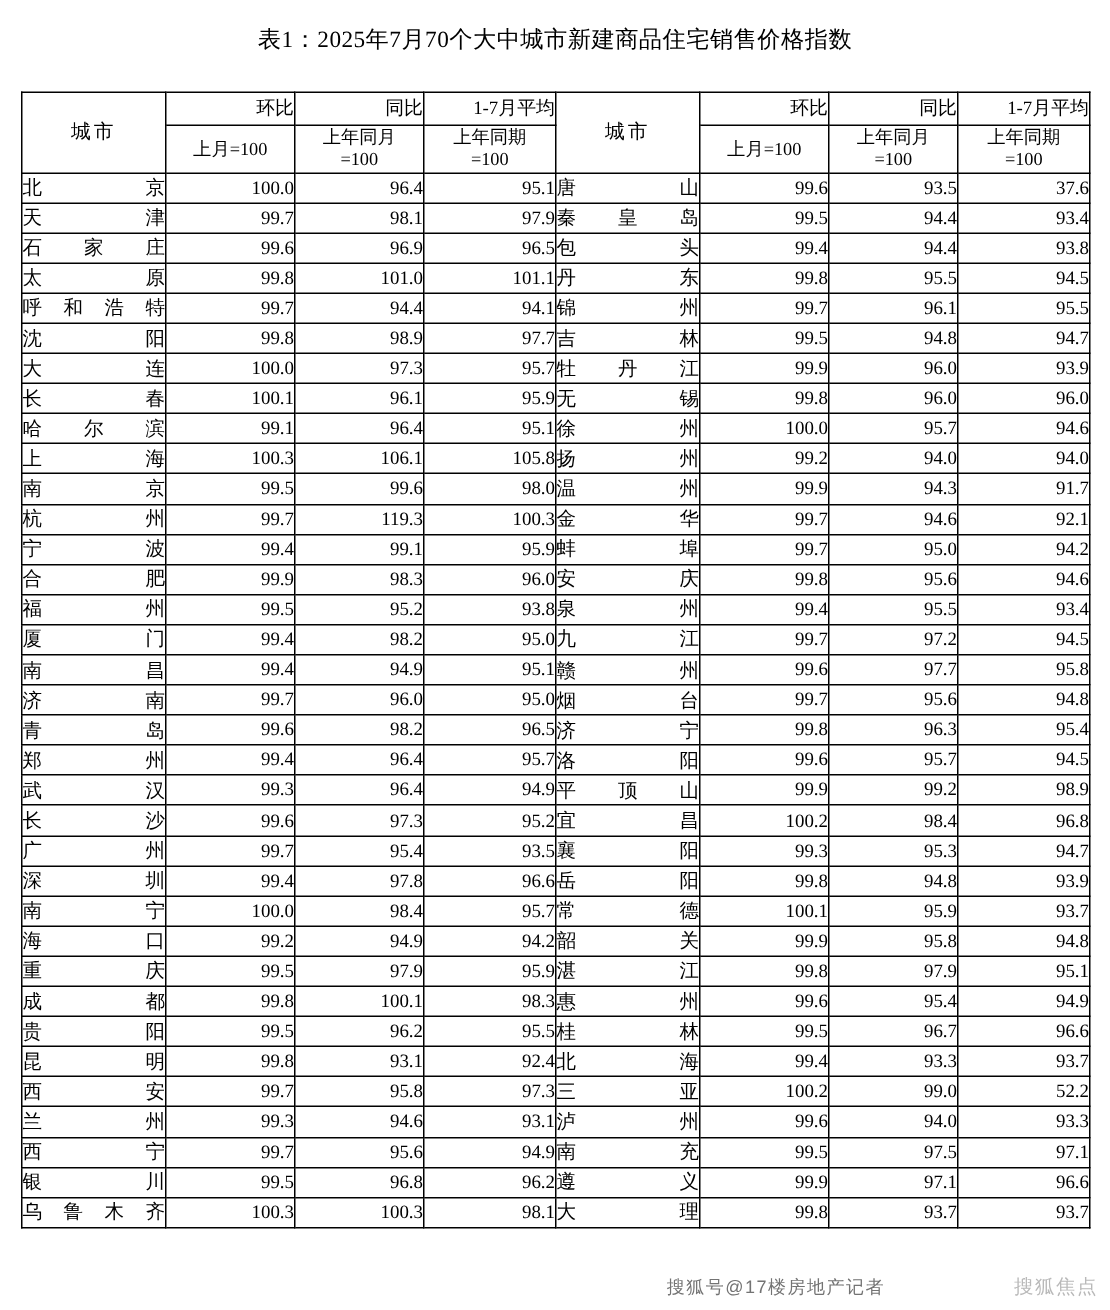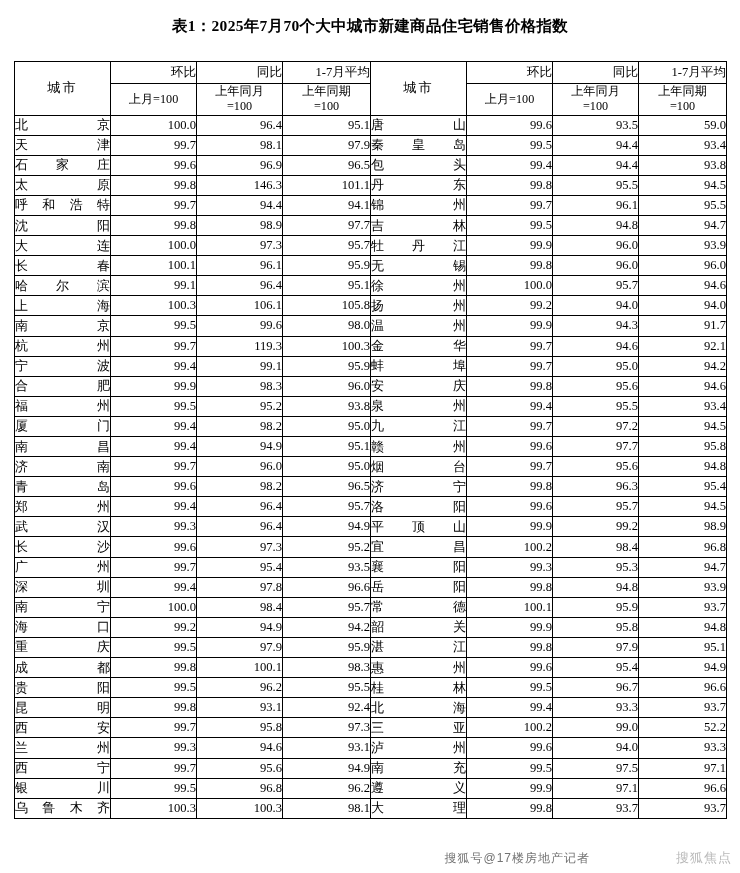--- a/index.html
+++ b/index.html
@@ -17,21 +17,21 @@
   }
   .page {
     width: 740px;
     height: 873px;
     position: relative;
     box-sizing: border-box;
   }
   .doc-title {
     text-align: center;
     font-family: "Liberation Serif", serif;
-    font-weight: bold;
+    font-weight: normal;
     font-size: 15.5px;
     letter-spacing: 0.3px;
     padding-top: 16px;
     padding-bottom: 4px;
   }
   .table-wrap {
     margin: 20px 14px 0 14px;
   }
   table.price-table {
     border-collapse: collapse;
@@ -174,21 +174,21 @@
             <td class="num">96.4</td>
             <td class="num">95.1</td>
             <td class="city">
               <span class="cname">
                 <span>唐</span>
                 <span>山</span>
               </span>
             </td>
             <td class="num">99.6</td>
             <td class="num">93.5</td>
-            <td class="num">59.0</td>
+            <td class="num">37.6</td>
           </tr>
           <tr>
             <td class="city">
               <span class="cname">
                 <span>天</span>
                 <span>津</span>
               </span>
             </td>
             <td class="num">99.7</td>
             <td class="num">98.1</td>
@@ -226,21 +226,21 @@
             <td class="num">93.8</td>
           </tr>
           <tr>
             <td class="city">
               <span class="cname">
                 <span>太</span>
                 <span>原</span>
               </span>
             </td>
             <td class="num">99.8</td>
-            <td class="num">146.3</td>
+            <td class="num">101.0</td>
             <td class="num">101.1</td>
             <td class="city">
               <span class="cname">
                 <span>丹</span>
                 <span>东</span>
               </span>
             </td>
             <td class="num">99.8</td>
             <td class="num">95.5</td>
             <td class="num">94.5</td>

